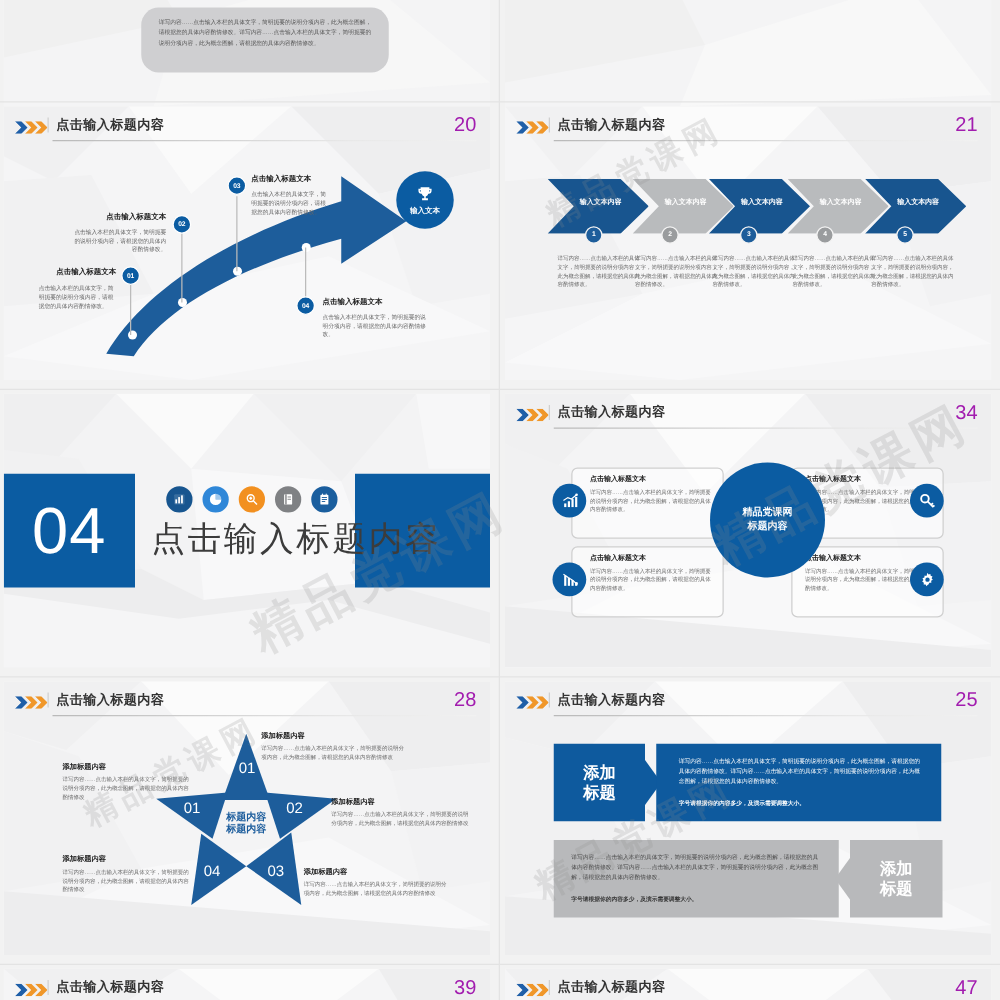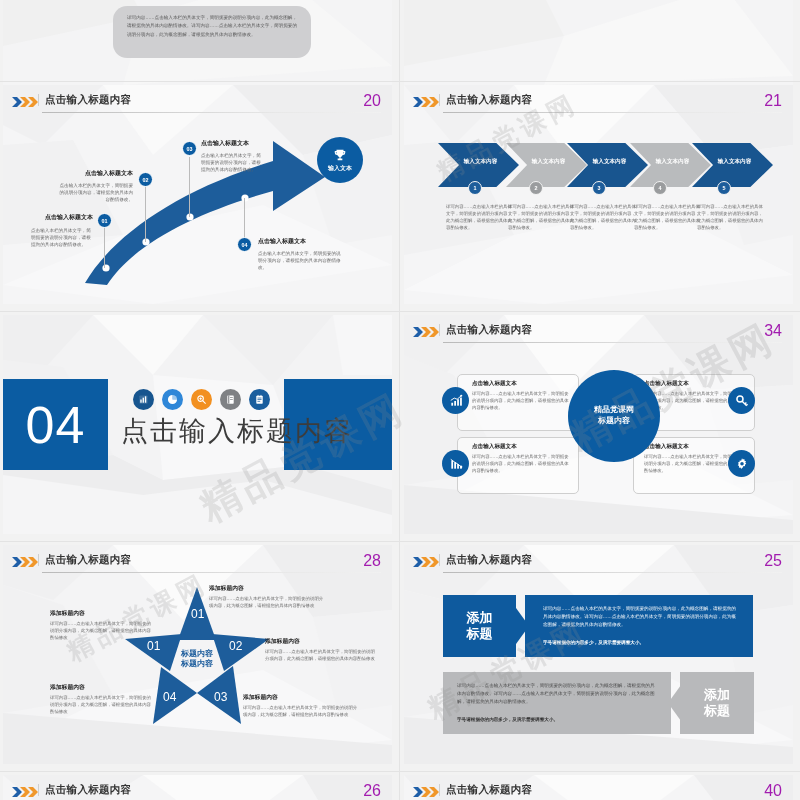--- a/index.html
+++ b/index.html
@@ -600,42 +600,42 @@
         <polygon points="300,0 389,0 389,45 330,50" fill="#eeeeef"></polygon>
       </svg>
     </div>
     <div class="s-head">
       <svg class="chev" viewBox="0 0 26 10">
         <polygon points="0,0 5,0 10,5 5,10 0,10 5,5" fill="#1f5fa8"></polygon>
         <polygon points="8,0 13,0 18,5 13,10 8,10 13,5" fill="#f0972a"></polygon>
         <polygon points="16,0 21,0 26,5 21,10 16,10 21,5" fill="#f0972a"></polygon>
       </svg>
       <div class="s-title">点击输入标题内容</div>
-      <div class="s-num">26</div>
+      <div class="s-num">39</div>
 
     </div>
   </div>
 
   <div class="slide right row4">
     <div class="bg">
       <svg viewBox="0 0 389 219" preserveAspectRatio="none">
         <rect width="389" height="219" fill="#f5f5f6"></rect>
         <polygon points="0,0 130,0 50,55" fill="#f0f0f1"></polygon>
         <polygon points="130,0 290,0 210,60" fill="#fbfbfb"></polygon>
         <polygon points="290,0 389,0 389,45 330,52" fill="#eeeeef"></polygon>
       </svg>
     </div>
     <div class="s-head">
       <svg class="chev" viewBox="0 0 26 10">
         <polygon points="0,0 5,0 10,5 5,10 0,10 5,5" fill="#1f5fa8"></polygon>
         <polygon points="8,0 13,0 18,5 13,10 8,10 13,5" fill="#f0972a"></polygon>
         <polygon points="16,0 21,0 26,5 21,10 16,10 21,5" fill="#f0972a"></polygon>
       </svg>
       <div class="s-title">点击输入标题内容</div>
-      <div class="s-num">40</div>
+      <div class="s-num">47</div>
 
     </div>
   </div>
 
   <div class="hsep" style="top:81px;"></div>
   <div class="hsep" style="top:311px;"></div>
   <div class="hsep" style="top:541px;"></div>
   <div class="hsep" style="top:771px;"></div>
   <div class="vsep" style="left:399px;top:0;height:800px;"></div>
 

